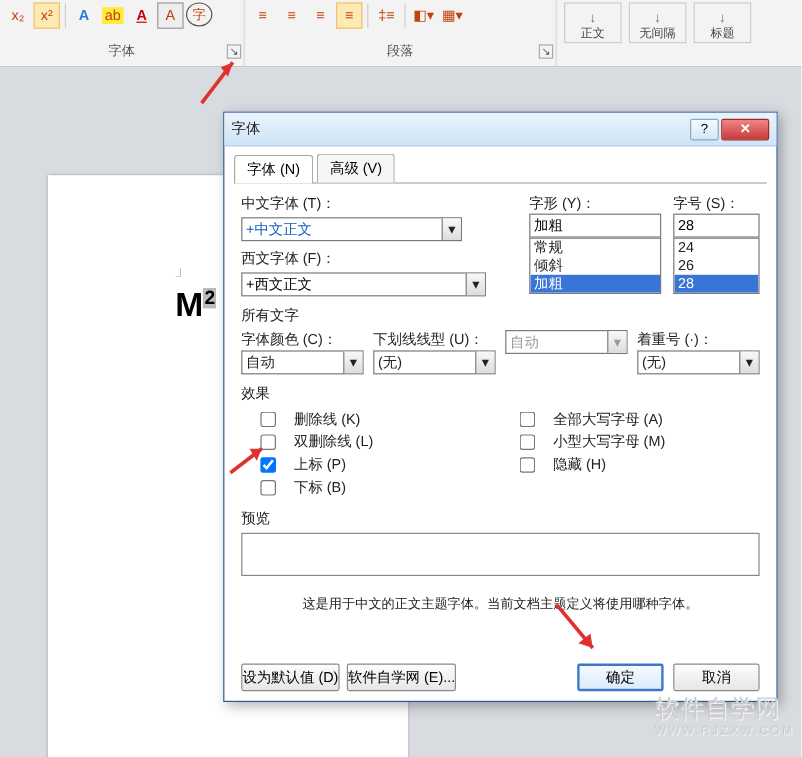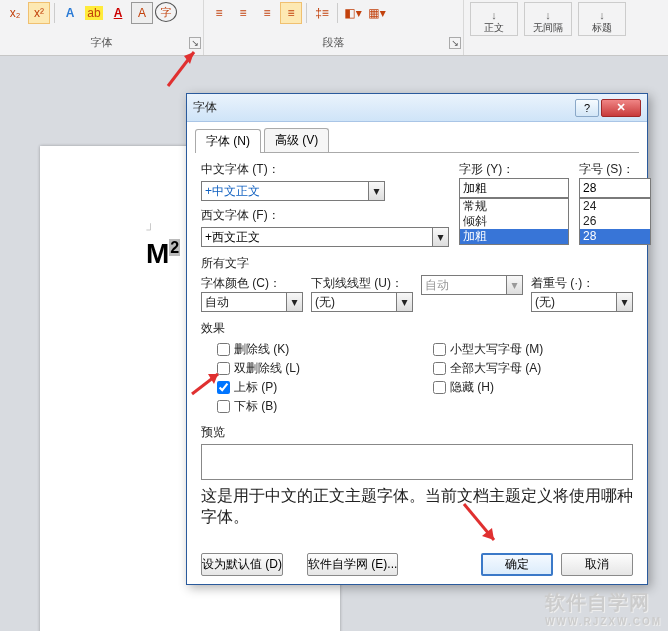--- a/index.html
+++ b/index.html
@@ -41,36 +41,36 @@
 .row { display: flex; align-items: center; gap: 6px; margin-bottom: 3px; }
 label.lbl { min-width: 78px; }
 .combo { display: inline-flex; border: 1px solid #7a7a7a; height: 20px; background: #fff; }
 .combo input, .combo .val { border: none; padding: 1px 3px; font-size: 12px; flex: 1; background: transparent; }
 .combo .arrow { width: 16px; border-left: 1px solid #7a7a7a; background: linear-gradient(#f8f8f8,#ddd); display: flex; align-items: center; justify-content: center; }
 .listbox { border: 1px solid #7a7a7a; background: #fff; overflow: hidden; }
 .listbox div { padding: 0 3px; line-height: 15px; height: 15px; }
 .listbox .sel { background: #3875d7; color: #fff; }
 
 .section-h { margin: 8px 0 3px; }
-.chk { display: flex; align-items: center; gap: 4px; padding: 1px 16px; }
+.chk { display: flex; align-items: center; gap: 15px; padding: 1px 16px; }
 .chk input { margin: 0; }
 
 .preview-box { border: 1px solid #888; height: 36px; margin-top: 2px; background: #fff; display: flex; align-items: center; justify-content: center; font-size: 11px; color: #888; }
-.helper { margin: 6px 0; font-size: 16px; }
+.helper { margin: 16px 0; font-size: 11px; text-align: center; }
 .dialog-footer { position: absolute; left: 0; right: 0; bottom: 8px; display: flex; justify-content: space-between; padding: 0 14px; }
-.footer-left { display: flex; gap: 24px; }
+.footer-left { display: flex; gap: 6px; }
 .btn { min-width: 72px; height: 23px; border: 1px solid #8a8a8a; background: linear-gradient(#fdfdfd,#e6e6e6); font-size: 12px; border-radius: 2px; display: inline-flex; align-items: center; justify-content: center; }
 .btn.primary { border: 2px solid #3b79c8; background: linear-gradient(#f4f9ff,#dcecfb); }
 
 
 .arrow-anno { position: absolute; pointer-events: none; }
 .arrow-anno .line { stroke: #e03030; stroke-width: 3; fill: none; }
 .arrow-anno .head { fill: #e03030; }
 
-.watermark { position: absolute; right: 6px; bottom: 4px; font-size: 20px; font-weight: 700; color: #ccc; text-shadow: 1px 1px 0 #eee; letter-spacing: 1px; margin-left: 48px; }
+.watermark { position: absolute; right: 6px; bottom: 16px; font-size: 20px; font-weight: 400; color: #ccc; text-shadow: 1px 1px 0 #eee; letter-spacing: 1px; margin-left: 48px; }
 .watermark small { display: block; font-size: 10px; text-align: right; color: #ccc; letter-spacing: 2px; }
 
 .disabled { color: #999; }
 </style>
 </head>
 <body>
 
 <div class="ribbon">
   <div class="rgroup" style="width:204px">
     <div class="controls">
@@ -151,21 +151,21 @@
         <div class="row">
             <label class="lbl">中文字体 (T)：</label>
           </div>
         <div class="combo" style="width:184px">
           <input style="color: rgb(16, 96, 192);" value="+中文正文">
           <div class="arrow">▾</div>
         </div>
         <div class="row" style="margin-top:6px">
             <label class="lbl">西文字体 (F)：</label>
           </div>
-        <div class="combo" style="width:248px">
+        <div class="combo" style="width:204px">
           <input value="+西文正文" style="">
           <div class="arrow">▾</div>
         </div>
       </div>
       <div style="width:110px">
         <div>字形 (Y)：</div>
         <div class="combo" style="width:100%">
             <input value="加粗" style="">
           </div>
         <div class="listbox" style="height:47px;width:100%">
@@ -234,25 +234,25 @@
             <span>上标 (P)</span>
           </div>
         <div class="chk">
             <input type="checkbox" style="">
             <span>下标 (B)</span>
           </div>
       </div>
       <div style="flex:1">
         <div class="chk">
             <input type="checkbox" style="">
+            <span>全部大写字母 (A)</span>
+          </div>
+        <div class="chk">
+            <input type="checkbox" style="">
             <span>小型大写字母 (M)</span>
-          </div>
-        <div class="chk">
-            <input type="checkbox" style="">
-            <span>全部大写字母 (A)</span>
           </div>
         <div class="chk">
             <input type="checkbox" style="">
             <span>隐藏 (H)</span>
           </div>
       </div>
     </div>
 
     <div class="section-h">预览</div>
     <div class="preview-box"> </div>

